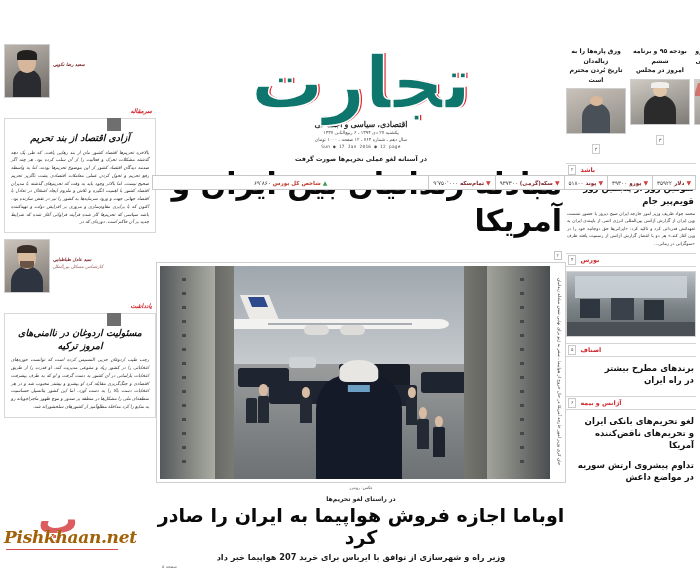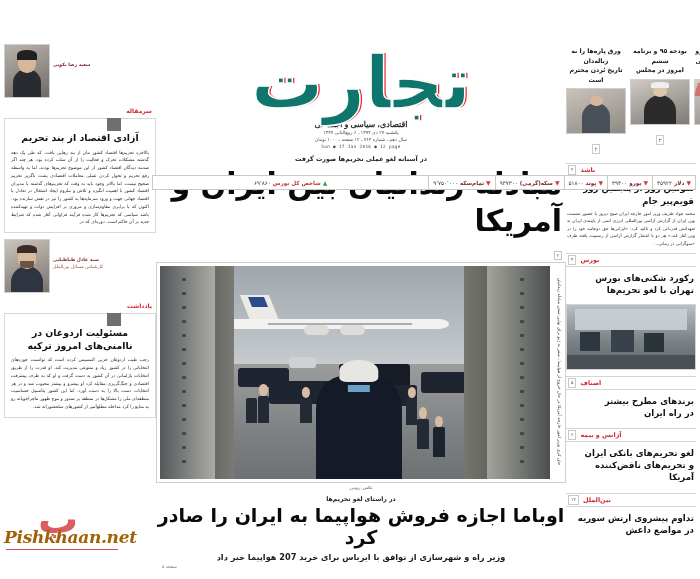--- a/index.html
+++ b/index.html
@@ -17,21 +17,21 @@
   
   .grid{
     position:relative;
     display:flex;flex-direction:row;
     width:700px;height:535px;
     box-sizing:border-box;
     padding:0 4px;
   }
   .col-right{width:130px;flex:0 0 130px;}
   .col-center{flex:1 1 auto;}
-  .col-left{width:152px;flex:0 0 152px;}
+  .col-left{width:152px;flex:0 0 152px;font-style:italic;}
 
   
   .teasers{display:flex;flex-direction:row-reverse;gap:4px;padding-top:2px;}
   .teaser{width:72px;text-align:center;}
   .teaser-head{
     font-size:6.2px;line-height:1.55;font-weight:bold;color:#111;
     letter-spacing:-.2px;
   }
   .teaser-thumb{
     margin:4px auto 2px;width:58px;height:44px;
@@ -286,22 +286,20 @@
           <span class="sec-name">باشد</span>
         </div>
         <div class="sb-title" style="white-space:pre-line;">سومین روز از پنجمین روز
 قویم‌پیر جام</div>
         <div class="sb-body">محمد جواد ظریف وزیر امور خارجه ایران صبح دیروز با حضور نشست وین ایران از گزارش آژانس بین‌المللی انرژی اتمی از پایبندی ایران به تعهداتش قدردانی کرد و تاکید کرد: «ایرانی‌ها حق دوجانبه خود را در وین آغاز کند.» هر دو با انتشار گزارش آژانس از رسمیت یافته ظرف «سوگرانی در زمانی...</div>
 
         <div class="sec-head">
           <span class="sec-num">۴</span>
           <span class="sec-name">بورس</span>
         </div>
-        <div class="sb-title" style="white-space:pre-line;">رکورد شکنی‌های بورس
-تهران با لغو تحریم‌ها</div>
         <div class="sb-photo">
           <div style="position:absolute;inset:0;background:linear-gradient(#b9bfc2,#7c8387 55%,#5f666a);"></div>
           <div style="position:absolute;left:6%;top:6%;width:88%;height:34%;background:#cdd4d8;opacity:.85;"></div>
           <div style="position:absolute;left:10%;top:42%;width:16%;height:30%;background:#2e3740;"></div>
           <div style="position:absolute;left:34%;top:40%;width:18%;height:34%;background:#39424b;"></div>
           <div style="position:absolute;left:60%;top:44%;width:16%;height:30%;background:#2b333b;"></div>
           <div style="position:absolute;left:0;bottom:0;width:100%;height:22%;background:#4a5055;"></div>
         </div>
 
         <div class="sec-head">
@@ -311,24 +309,20 @@
         <div class="sb-title" style="white-space:pre-line;">برندهای مطرح بیشتر
 در راه ایران</div>
 
         <div class="sec-head">
           <span class="sec-num">۶</span>
           <span class="sec-name">آژانس و بیمه</span>
         </div>
         <div class="sb-title" style="white-space:pre-line;">لغو تحریم‌های بانکی ایران
 و تحریم‌های ناقض‌کننده آمریکا</div>
 
-        <div class="sec-head">
-          <span class="sec-num">۱۲</span>
-          <span class="sec-name">بین‌الملل</span>
-        </div>
         <div class="sb-title" style="white-space:pre-line;">تداوم پیشروی ارتش سوریه
 در مواضع داعش</div>
 
       </div>
     </div>
 
     <div class="col-center">
 
       <div class="masthead">
 

